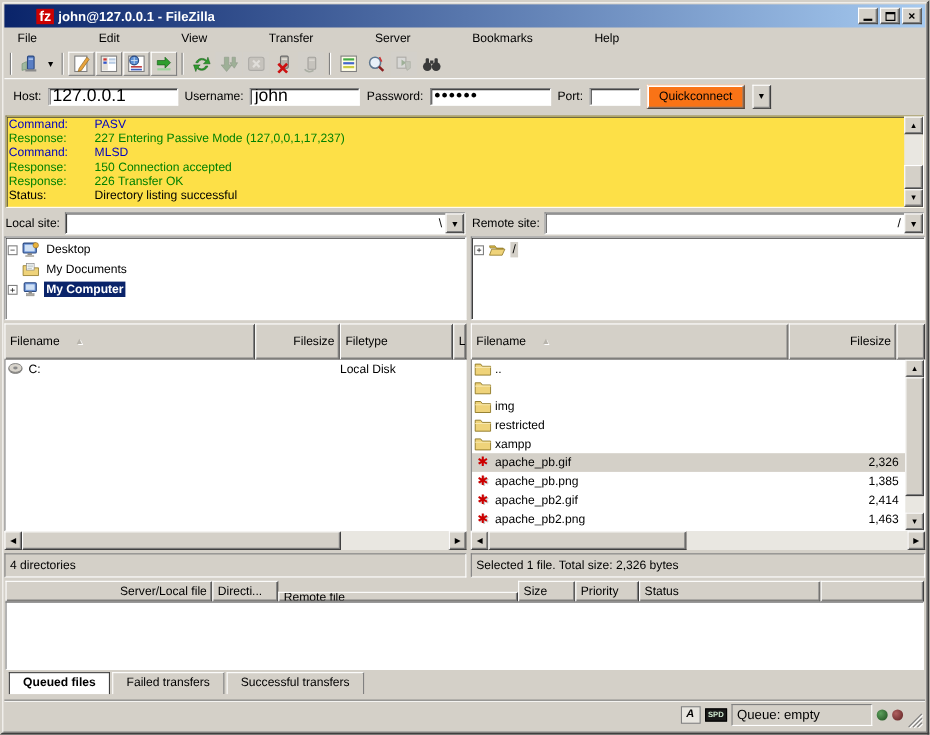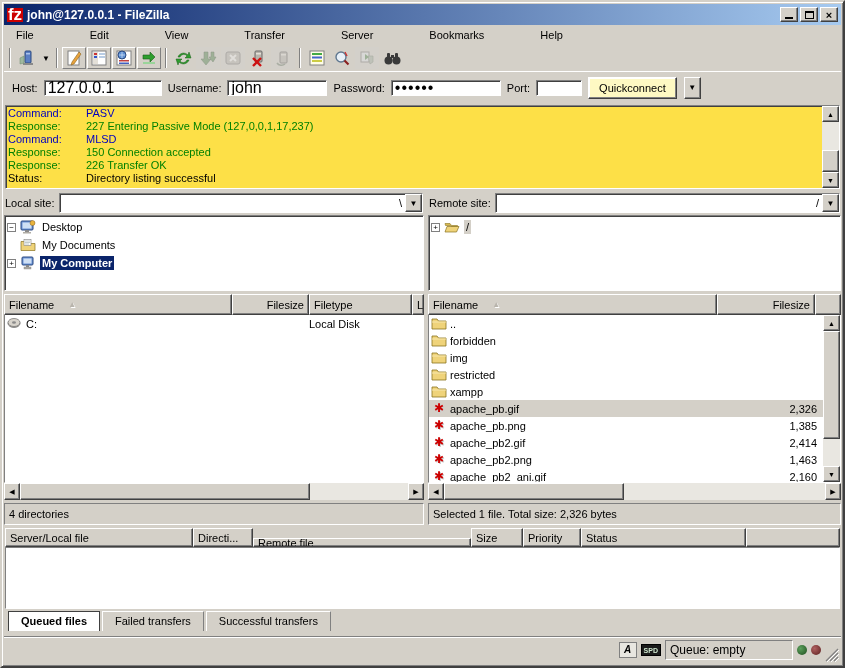--- a/index.html
+++ b/index.html
@@ -3,21 +3,21 @@
 <meta charset="utf-8">
 <style>
   * { margin:0; padding:0; box-sizing:border-box; }
   html,body { width:845px; height:668px; overflow:hidden; }
   body { font-family:"Liberation Sans","DejaVu Sans",sans-serif; font-size:11px; color:#000; background:#d4d0c8; }
 
   .window { width:845px; height:668px; background:#d4d0c8; border:2px solid; border-color:#d4d0c8 #404040 #404040 #d4d0c8; box-shadow: inset 1px 1px 0 #fff, inset -1px -1px 0 #808080; padding:2px; display:flex; flex-direction:column; }
 
   
   .titlebar { height:21px; background:linear-gradient(to right,#0a246a,#a6caf0); display:flex; align-items:center; padding:0 3px; flex:none; }
-  .fzlogo { width:16px; height:14px; background:#cc0000; color:#fff; font-weight:bold; font-size:17px; line-height:14px; text-align:center; margin-right:4px; flex:none; }
+  .fzlogo { width:16px; height:14px; background:#cc0000; color:#fff; font-weight:bold; font-size:13px; line-height:14px; text-align:center; margin-right:4px; flex:none;margin-left:26px; }
   .title-text { color:#fff; font-weight:bold; font-size:12px; flex:1; white-space:nowrap; }
   .winbtns { display:flex; gap:2px; }
   .winbtn { width:18px; height:15px; background:#d4d0c8; border:1px solid; border-color:#fff #404040 #404040 #fff; box-shadow:inset -1px -1px 0 #808080; display:flex; align-items:center; justify-content:center; font-size:9px; font-weight:bold; }
   .glyph-min { width:8px; height:2px; background:#000; margin-top:7px; }
   .glyph-max { width:9px; height:8px; border:1px solid #000; border-top:2px solid #000; }
   .glyph-close { font-size:11px; line-height:10px; }
 
   
   .menubar { height:20px; display:flex; align-items:center; padding-left:4px; flex:none;gap:40px; }
   .menu-item { padding:2px 8px; }
@@ -29,21 +29,21 @@
   .tbtn.framed { border:1px solid; border-color:#fff #808080 #808080 #fff; }
   .tbtn svg { display:block; }
   .tbtn.dim { opacity:.45; filter:grayscale(60%); }
   .drop-arrow { width:12px; height:22px; display:flex; align-items:center; justify-content:center; font-size:8px; }
 
   
   .quickbar { height:32px; display:flex; align-items:center; gap:6px; padding-left:8px; flex:none; border-top:1px solid #fff; }
   .qlabel { white-space:nowrap; }
   .field { height:16px; background:#fff; border:1px solid; border-color:#808080 #fff #fff #808080; box-shadow:inset 1px 1px 0 #404040; padding:2px 3px; font-family:inherit; font-size:16px; }
   .f-host { width:118px; } .f-user { width:100px; } .f-pass { width:110px; letter-spacing:1px; } .f-port { width:46px; }
-  .qbtn { height:22px; padding:0 10px; background:#fef9c3; border:1px solid; border-color:#fff #404040 #404040 #fff; box-shadow:inset -1px -1px 0 #808080, inset 1px 1px 0 #fff; font-family:inherit; font-size:11px; }
+  .qbtn { height:22px; padding:0 10px; background:#f97316; border:1px solid; border-color:#fff #404040 #404040 #fff; box-shadow:inset -1px -1px 0 #808080, inset 1px 1px 0 #fff; font-family:inherit; font-size:11px; }
   .qdrop { width:17px; height:22px; background:#d4d0c8; border:1px solid; border-color:#fff #404040 #404040 #fff; box-shadow:inset -1px -1px 0 #808080; font-size:8px; display:flex; align-items:center; justify-content:center; margin-left:1px; }
 
   
   .logwrap { height:84px; margin:2px 1px 0 1px; background:#fde047; border:1px solid; border-color:#808080 #fff #fff #808080; box-shadow:inset 1px 1px 0 #404040; display:flex; flex:none; }
   .logbody { flex:1; padding:1px 2px; overflow:hidden; }
   .logline { display:flex; line-height:13px; white-space:nowrap; }
   .log-type { width:78px; flex:none; }
   .log-cmd { color:#0000c0; } .log-resp { color:#008000; } .log-stat { color:#000; }
 
   
@@ -66,39 +66,39 @@
   .combo-btn { width:17px; height:18px; background:#d4d0c8; border:1px solid; border-color:#fff #404040 #404040 #fff; box-shadow:inset -1px -1px 0 #808080; font-size:8px; display:flex; align-items:center; justify-content:center; }
   .treebox { height:76px; background:#fff; border:1px solid; border-color:#808080 #fff #fff #808080; box-shadow:inset 1px 1px 0 #404040; padding:2px 2px; overflow:hidden; flex:none; }
   .trow { display:flex; align-items:center; height:18px; white-space:nowrap; }
   .pmbox { width:9px; height:9px; border:1px solid #808080; background:#fff; font-size:8px; line-height:7px; text-align:center; flex:none; margin-right:4px; color:#000; }
   .tindent { width:13px; flex:none; }
   .ticon { width:16px; height:14px; flex:none; margin-right:4px; }
   .tlabel { padding:1px 2px; }
   .tlabel.sel-active { background:#0a246a; color:#fff;font-weight:bold; }
   .tlabel.sel-inactive { background:#d4d0c8; }
 
-  .listheader { height:21px; display:flex; flex:none; margin-top:3px; }
+  .listheader { height:33px; display:flex; flex:none; margin-top:3px; }
   .hcell { background:#d4d0c8; border:1px solid; border-color:#fff #404040 #404040 #fff; box-shadow:inset -1px -1px 0 #808080; padding:1px 4px; display:flex; align-items:center; overflow:hidden; white-space:nowrap; }
   .hcell.right { justify-content:flex-end; }
   .sortmark { color:#b8b4ac; font-size:8px; margin-left:14px; text-shadow:1px 1px 0 #fff; }
   .listbody { flex:1; background:#fff; border:1px solid; border-color:#808080 #fff #fff #808080; border-top:none; display:flex; overflow:hidden; }
   .listrows { flex:1; overflow:hidden; }
   .lrow { display:flex; align-items:center; height:17px; white-space:nowrap; }
   .lrow.sel { background:#d4d0c8; }
   .licon { width:16px; height:13px; flex:none; margin:0 3px 0 2px; }
   .fname { flex:1; overflow:hidden; }
   .fsize { width:92px; text-align:right; padding-right:6px; flex:none; }
   .ftype { width:100px; flex:none; }
   .file-star { color:#cc0000; font-size:12px; line-height:13px; width:16px; text-align:center; flex:none; margin:0 3px 0 2px; text-shadow:1px 1px 0 #ccc; }
   .statusline { height:22px; margin-top:3px; border:1px solid; border-color:#808080 #fff #fff #808080; display:flex; align-items:center; padding:0 4px; flex:none; }
 
   
   .queuehdr { height:19px; display:flex; flex:none; margin:3px 1px 0 1px; }
   .queuebody { height:62px; background:#fff; border:1px solid; border-color:#808080 #fff #fff #808080; margin:0 1px; flex:none; }
-  .qh0{width:188px;} .qh1{width:60px;} .qh2{width:218px;margin-top:10px;} .qh3{width:52px; } .qh4{width:58px;} .qh5{width:165px;} .qh6{flex:1;}
+  .qh0{width:188px;justify-content:flex-end;} .qh1{width:60px;} .qh2{width:218px;margin-top:10px;} .qh3{width:52px; } .qh4{width:58px;} .qh5{width:165px;} .qh6{flex:1;}
 
   
   .tabsrow { height:25px; display:flex; align-items:flex-start; padding:2px 0 0 4px; gap:2px; flex:none; }
   .tab { height:20px; padding:3px 12px; background:#d4d0c8; border:1px solid; border-color:#fff #808080 #808080 #fff; border-bottom:none; }
   .tab.active { background:#fff; font-weight:bold; border-color:#404040; border-width:1px; box-shadow:inset 1px 1px 0 #fff; }
 
   
   .statusbar { height:26px; border-top:1px solid #808080; box-shadow:inset 0 1px 0 #fff; display:flex; align-items:center; justify-content:flex-end; gap:4px; padding:0 2px; flex:none; margin-top:2px; }
   .sb-ind { width:18px; height:16px; border:1px solid #808080; background:#e8e6e0; display:flex; align-items:center; justify-content:center; font-weight:bold; font-size:10px; font-style:italic; }
   .sb-spd { height:12px; padding:1px 2px; background:#1a1a1a; color:#cfe8cf; font-size:7px; font-weight:bold; letter-spacing:0; line-height:9px; border:1px solid #000; }
@@ -423,21 +423,20 @@
                 <path d="M1 5 h14" stroke="#f7e7ad" stroke-width="1"></path>
               </svg>
             <span class="fname">..</span>
             <span class="fsize"></span>
           </div>
           <div class="lrow">
             <svg class="licon" viewBox="0 0 16 13">
                 <path d="M1 2 h5 l1.5 2 h7.5 v8 h-14 z" fill="#efd37a" stroke="#8a7320" stroke-width="0.8"></path>
                 <path d="M1 5 h14" stroke="#f7e7ad" stroke-width="1"></path>
               </svg>
-            <span class="fname">forbidden</span>
             <span class="fsize"></span>
           </div>
           <div class="lrow">
             <svg class="licon" viewBox="0 0 16 13">
                 <path d="M1 2 h5 l1.5 2 h7.5 v8 h-14 z" fill="#efd37a" stroke="#8a7320" stroke-width="0.8"></path>
                 <path d="M1 5 h14" stroke="#f7e7ad" stroke-width="1"></path>
               </svg>
             <span class="fname">img</span>
             <span class="fsize"></span>
           </div>

